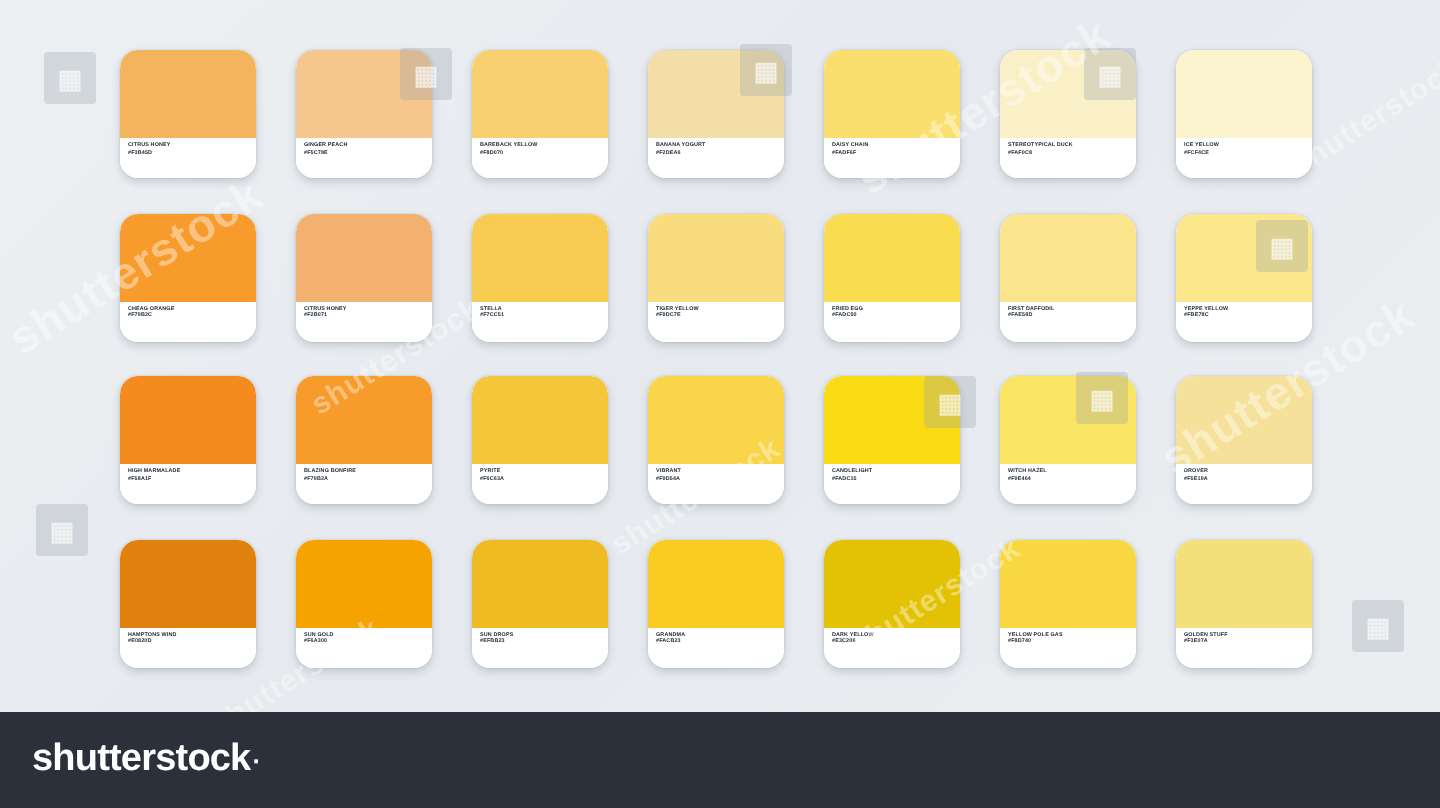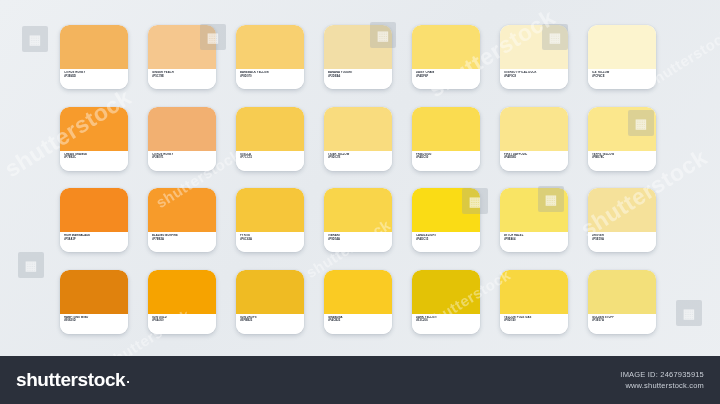--- a/index.html
+++ b/index.html
@@ -337,17 +337,13 @@
   <div class="wm-text wm-rot sm" style="left:420px;top:290px;">shutterstock</div>
   <div class="wm-text wm-rot sm" style="left:100px;top:330px;">shutterstock</div>
   <div class="wm-text wm-rot sm" style="left:640px;top:50px;">shutterstock</div>
 </div>
 
 <div id="footer">
   <div id="logo">
     <span>shutterstock</span>
     <span class="star">·</span>
   </div>
-  <div id="footmeta">
-    <div>IMAGE ID: 2467935915</div>
-    <div>www.shutterstock.com</div>
-  </div>
 </div>
 
 </body></html>

